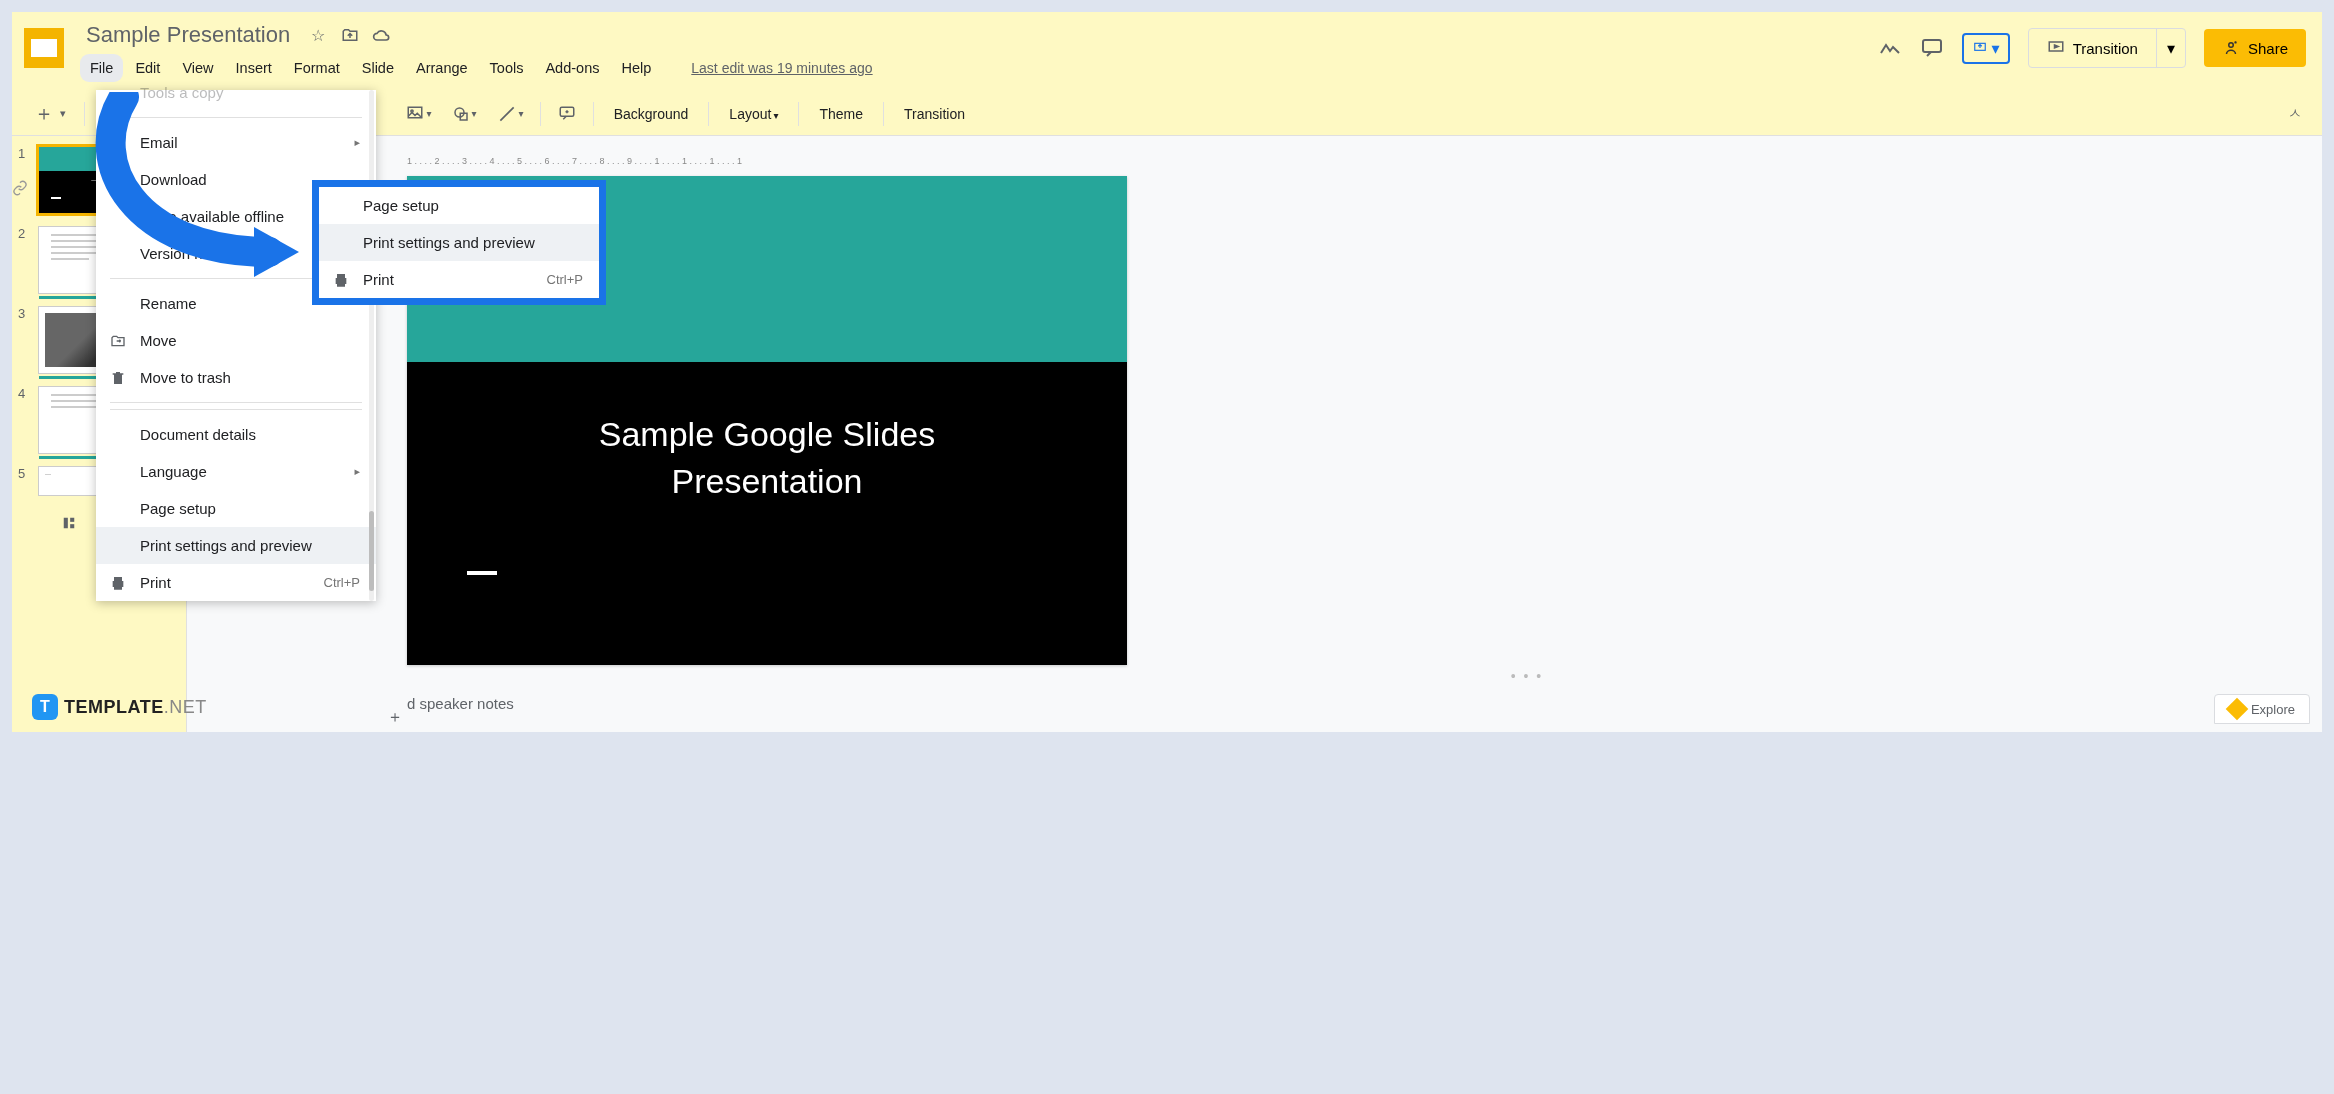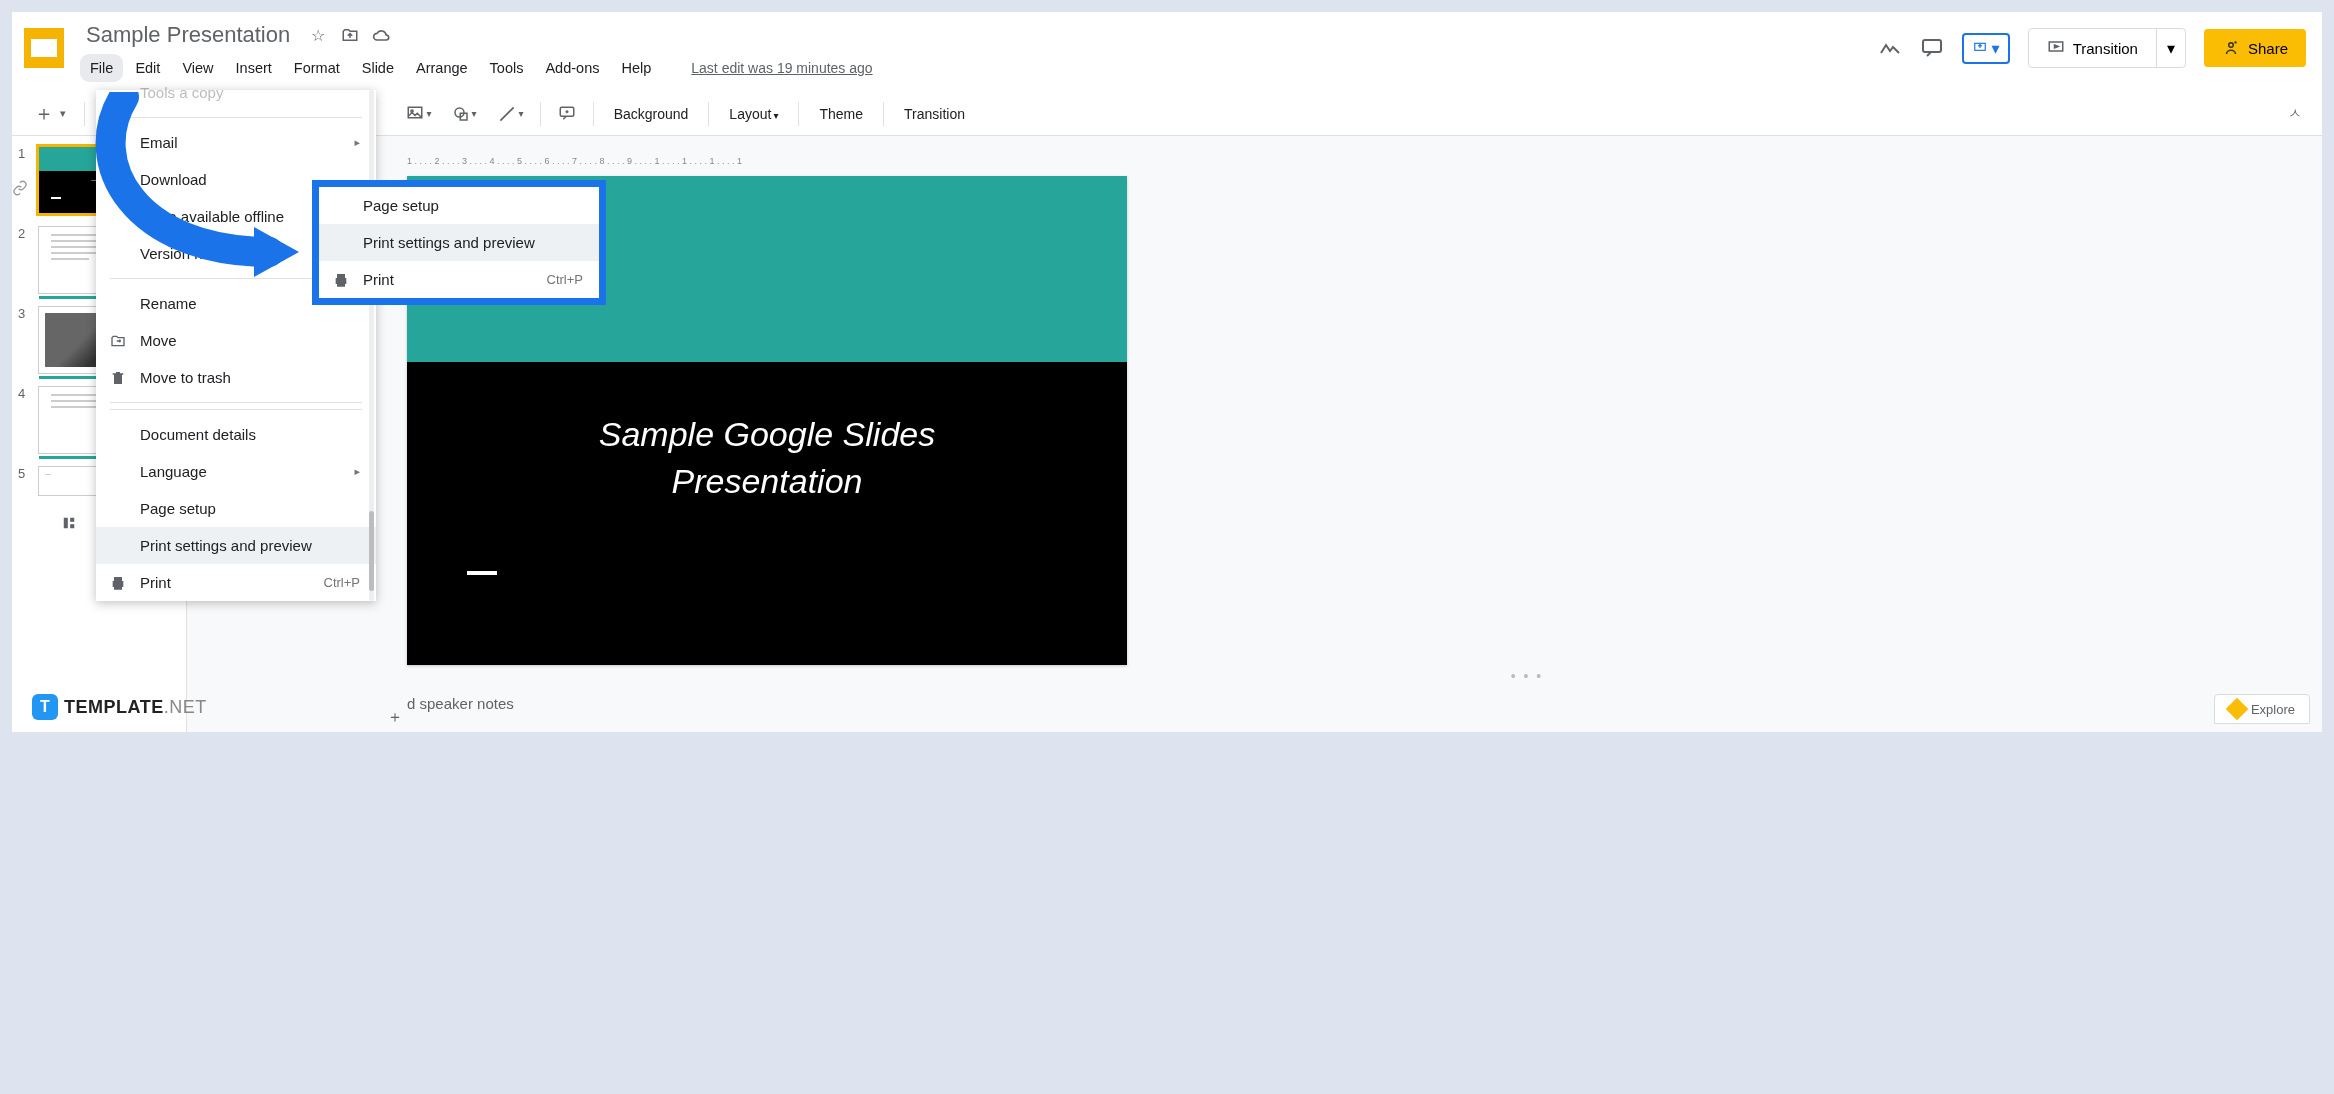--- a/index.html
+++ b/index.html
@@ -1,17 +1,17 @@
 <!DOCTYPE html>
 <html><head>
 <meta charset="utf-8">
 <style>
   * { box-sizing: border-box; margin: 0; padding: 0; font-family: Arial, "Helvetica Neue", sans-serif; }
   body { background: #dee4ef; padding: 12px; }
-  .app-window { background: #ffffff; width: 100%; height: 720px; position: relative; overflow: hidden; }
+  .app-window { background: #fef9c3; width: 100%; height: 720px; position: relative; overflow: hidden; }
 
   
   .titlebar { display: flex; align-items: flex-start; padding: 8px 16px 0 12px; height: 80px; }
   .logo { width: 40px; height: 40px; background: #f4b400; display: flex; align-items: center; justify-content: center; margin-top: 8px; }
   .logo-inner { width: 26px; height: 18px; background: #fff; }
   .title-block { margin-left: 16px; flex: 1; }
   .doc-title-row { display: flex; align-items: center; gap: 12px; }
   .doc-title { font-size: 22px; color: #5f6368; padding: 2px 6px; }
   .title-icon { width: 20px; height: 20px; color: #5f6368; display:flex; align-items:center; justify-content:center; }
   .menubar { display: flex; gap: 2px; margin-top: 4px; align-items: center; }
@@ -37,21 +37,21 @@
   
   .workspace { display: flex; height: calc(100% - 124px); position: relative; }
   .film-strip { width: 175px; border-right: 1px solid #e0e0e0; padding: 8px 0; overflow: hidden;}
   .thumb-row { display: flex; padding: 2px 10px 10px 6px; gap: 8px; align-items: flex-start;}
   .thumb-num { font-size: 13px; color: #5f6368; width: 12px; }
   .thumb { width: 120px; height: 68px; border: 1px solid #ccc; background: #fff; position: relative;}
   .thumb.selected { outline: 3px solid #f4b400; outline-offset: -1px;}
   .thumb.active-underline::after { content:""; position:absolute; bottom:-6px; left:0; width:100%; height:3px; background:#26a69a;}
   .canvas-area { flex: 1; background: #f8f9fa; padding: 20px 30px; position: relative; display:flex; flex-direction:column; align-items:flex-start;}
   .ruler { height: 18px; font-size: 9px; color:#888; letter-spacing: 0; padding-left:190px;}
-  .slide-canvas { width: 720px; height: 552px; background: #000; margin-left: 190px; margin-top: 4px; position: relative; box-shadow: 0 1px 3px rgba(0,0,0,.2); font-style: italic;}
+  .slide-canvas { width: 720px; height: 552px; background: #000; margin-left: 190px; margin-top: 4px; position: relative; box-shadow: 0 1px 3px rgba(0,0,0,.2);}
   .slide-top { width: 100%; height: 38%; background: #26a69a; }
   .slide-title { position: absolute; top: 48%; left: 0; width: 100%; text-align: center; color: #fff; font-family: Georgia, serif; font-size: 34px; line-height: 1.4;}
   .slide-dash { position: absolute; left: 60px; bottom: 90px; width: 30px; height: 4px; background: #fff; }
   .speaker-notes { margin-left: 190px; margin-top: 30px; font-size: 15px; color: #5f6368; }
   .drag-dots { position:absolute; bottom:48px; left:62%; color:#bbb; font-size:14px; letter-spacing:2px;}
 
   
   .dropdown { position: absolute; top: 78px; left: 84px; width: 280px; background: #fff; box-shadow: 0 2px 10px rgba(0,0,0,.25); z-index: 50; }
   .dd-item { padding: 10px 16px 10px 44px; font-size: 15px; color: #202124; display: flex; align-items: center; justify-content: space-between; cursor:pointer; position:relative;}
   .dd-item:hover, .dd-item.hover { background: #eef1f4; }

